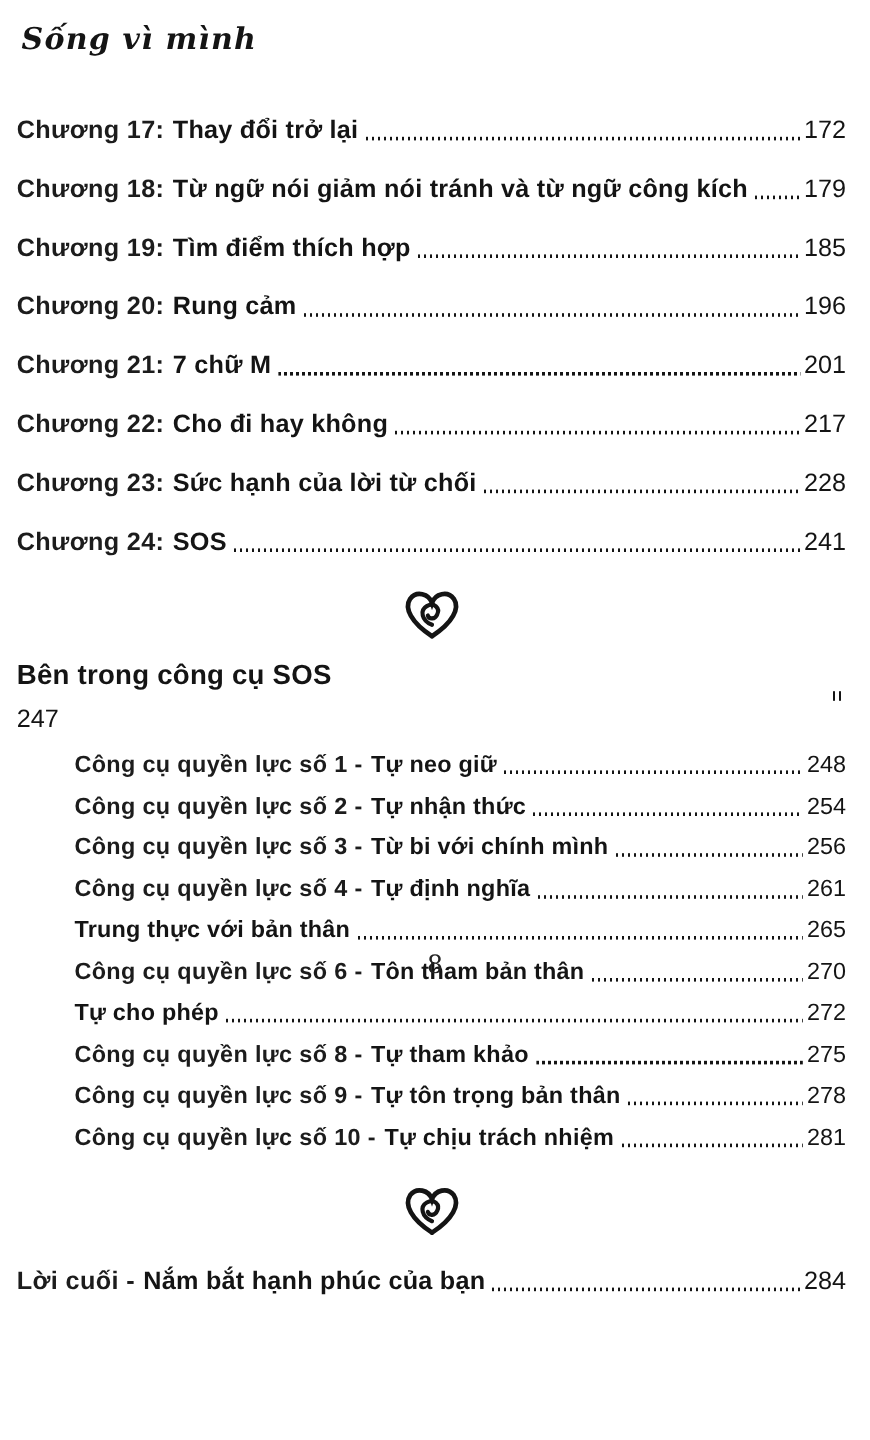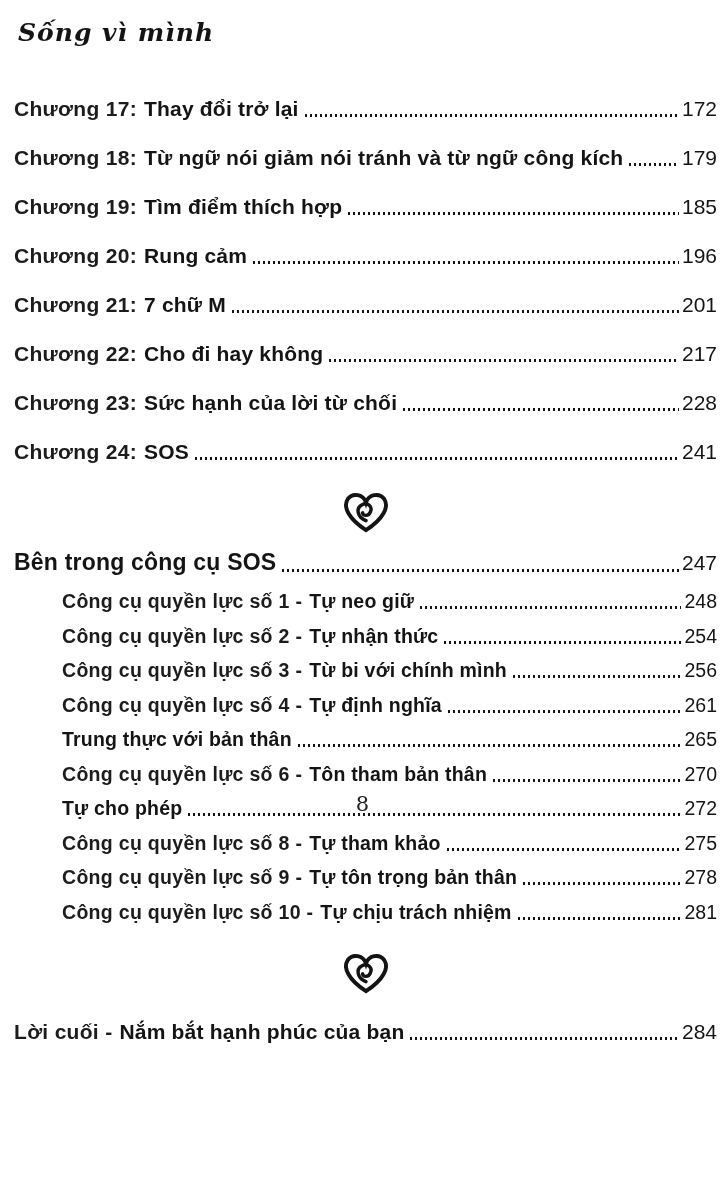--- a/index.html
+++ b/index.html
@@ -6,21 +6,21 @@
   body {
     width: 725px; height: 1200px;
     background: #ffffff;
     color: #141414;
     font-family: "Liberation Sans", sans-serif;
     overflow: hidden;
   }
   .page {
     box-sizing: border-box;
     width: 725px; height: 884px;
-    padding: 16px 8px 0 14px;
+    padding: 16px 20px 0 14px;
     position: relative;
   }
   .book-title {
     font-family: "DejaVu Serif", serif;
     font-style: italic;
     font-weight: bold;
     font-size: 25px;
     letter-spacing: 1px;
     margin: 2px 0 0 4px;
   }
@@ -46,21 +46,21 @@
     margin: 0 3px 4px 6px;
     background-image: repeating-linear-gradient(to right, #141414 0 2px, transparent 2px 5px);
   }
   .pagenum { font-weight: 400; font-size: 21px; }
   .ornament-wrap {
     display: flex;
     justify-content: center;
     margin: 10px 0 14px 0;
   }
   .ornament-wrap.second { margin: 26px 0 18px 0; }
-  .sos-heading-row { font-size: 23px; margin-bottom: 14px; }
+  .sos-heading-row { font-size: 23px; margin-bottom: 14px; flex-direction: column; }
   .sos-heading-row .title { font-weight: 700; }
   .tool-row {
     font-size: 19.5px;
     margin-bottom: 11.5px;
     margin-left: 48px;
   }
   .tool-row .pagenum { font-size: 19.5px; }
   .final-row { font-size: 21px; margin-top: 24px; }
   .footer-pagenum {
     position: absolute;

